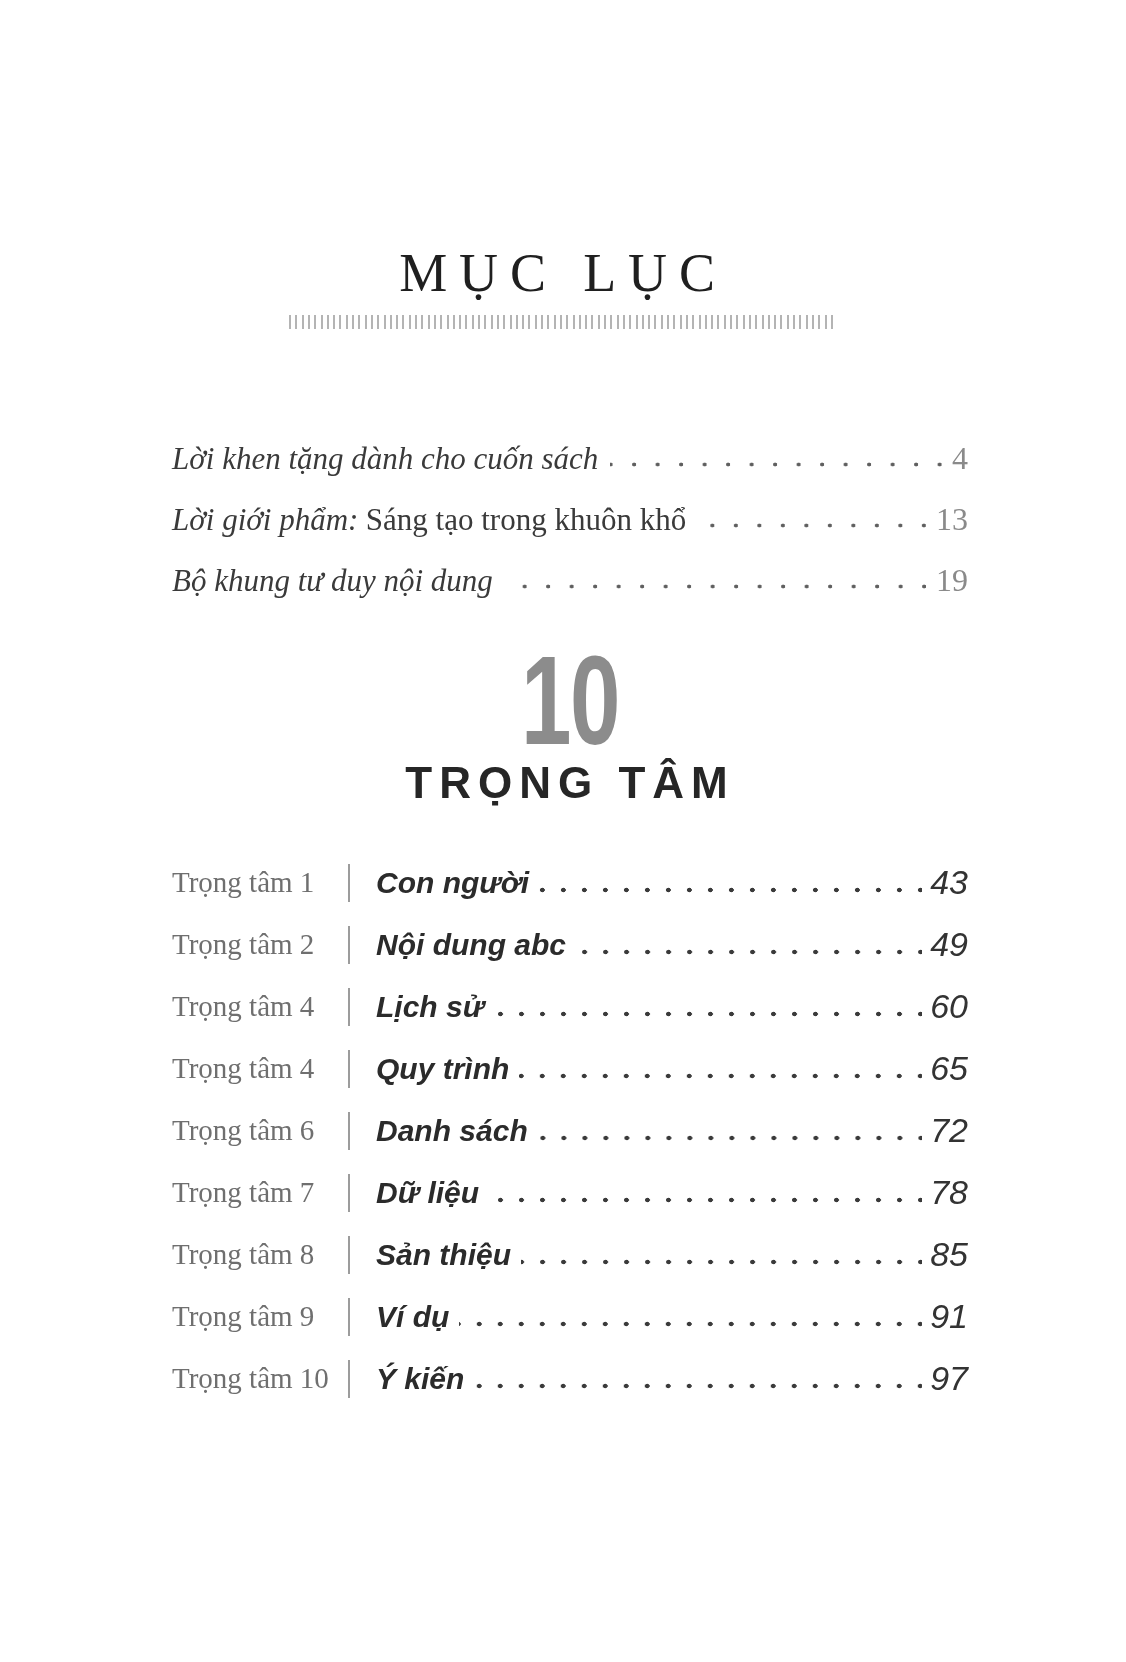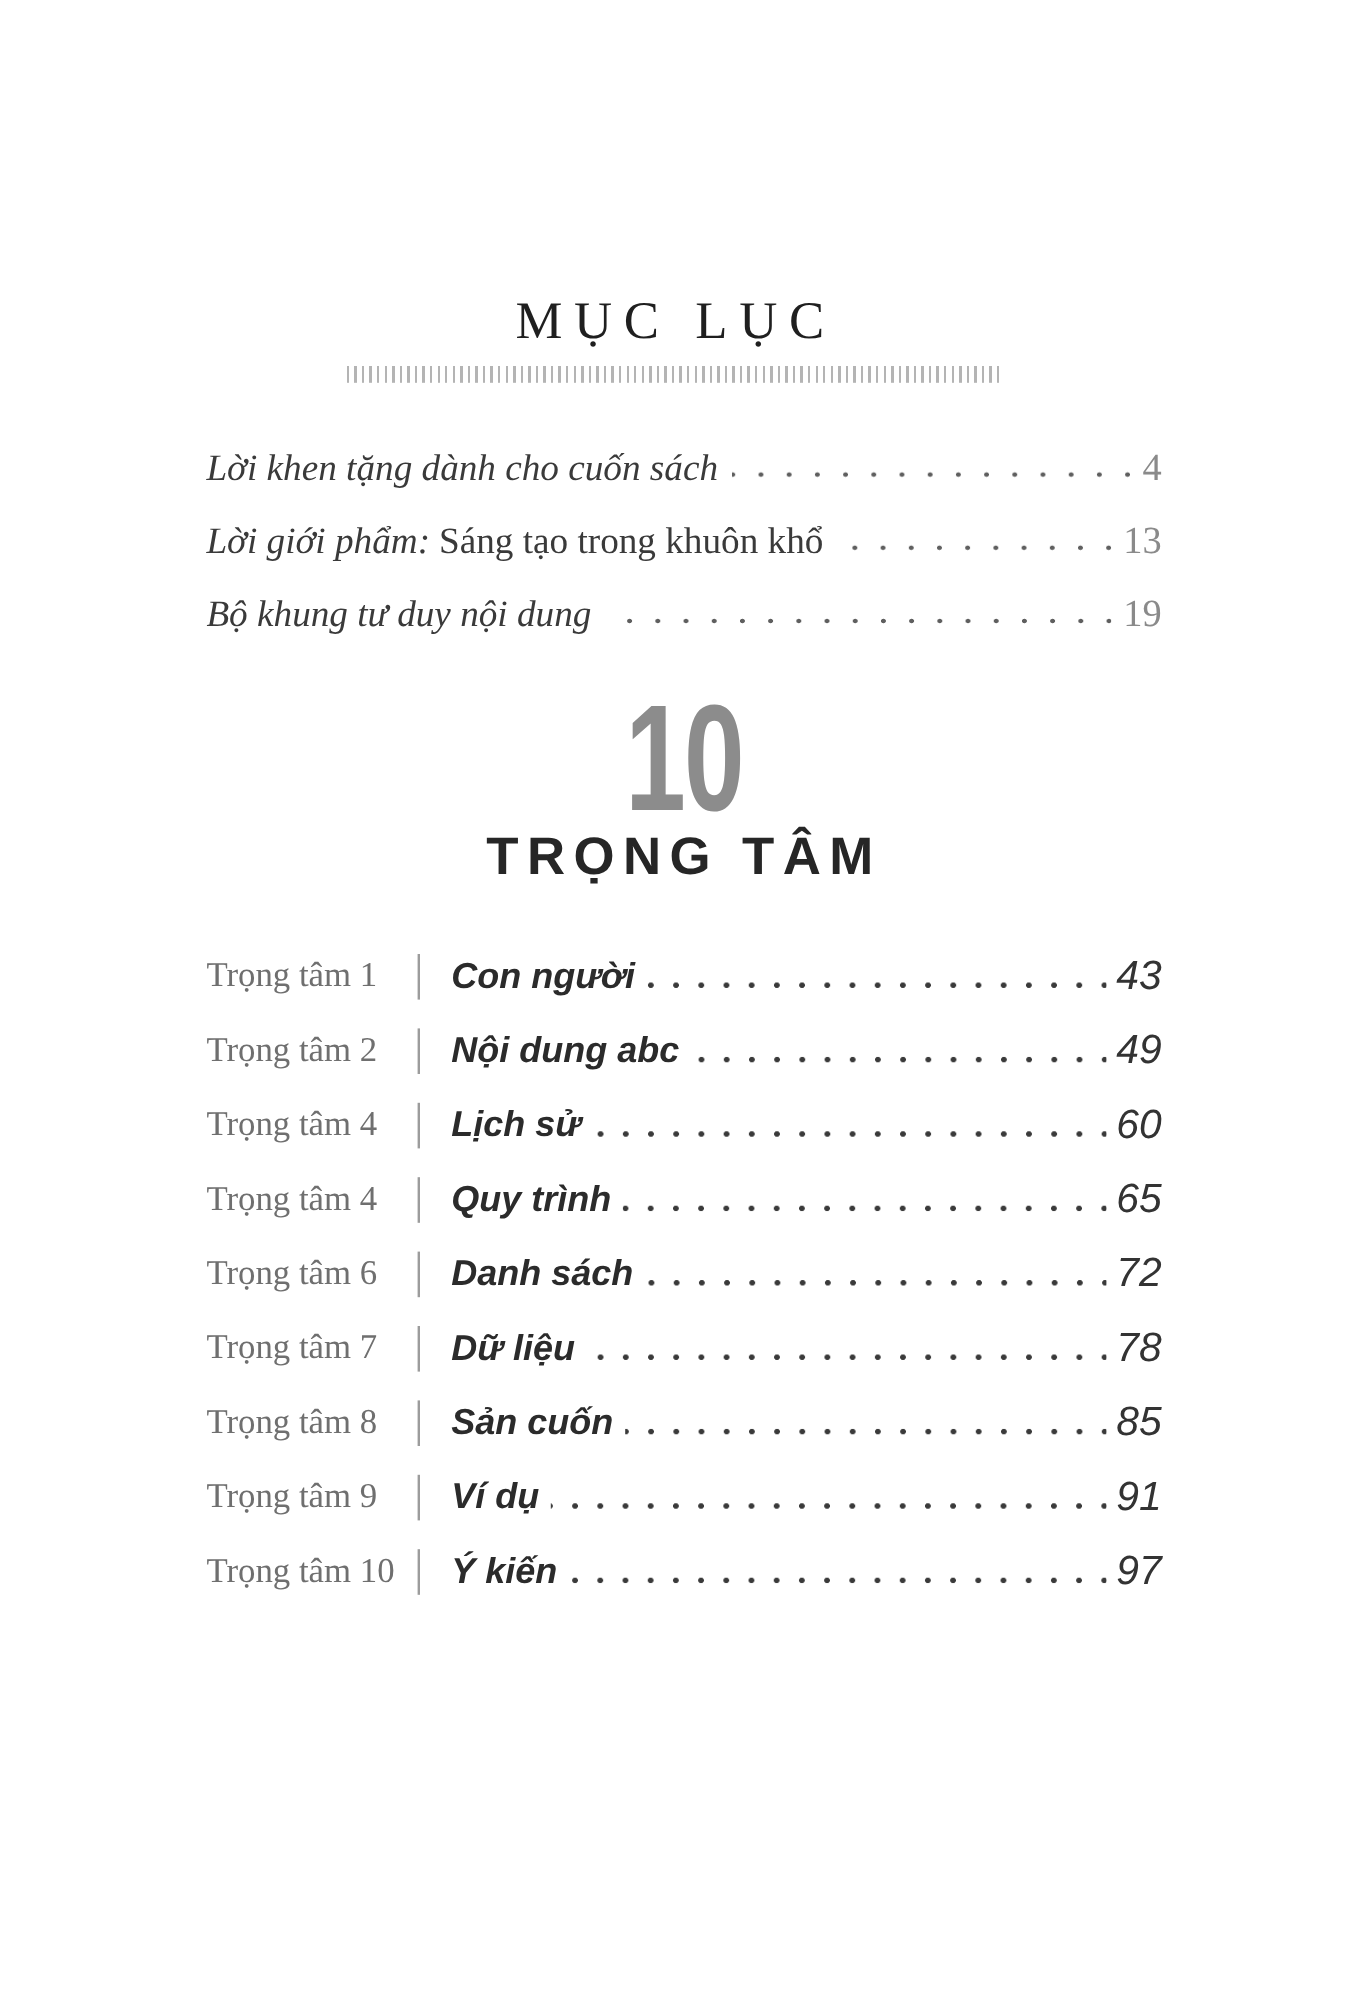--- a/index.html
+++ b/index.html
@@ -13,35 +13,35 @@
     color: #2b2b2b;
   }
   .content { margin-left: 172px; margin-right: 158px; }
 
   
   .header { padding-top: 246px; text-align: center; }
   .page-title {
     margin: 0;
     font-family: "Liberation Serif", "DejaVu Serif", serif;
     font-weight: 400;
-    font-size: 44px;
+    font-size: 54px;
     line-height: 1;
     letter-spacing: 0.22em;
     color: #1f1f1f;
   }
   .barcode {
     width: 548px;
     height: 14px;
     margin: 15px auto 0 auto;
     background-image: repeating-linear-gradient(to right,
       #b4b4b4 0px, #b4b4b4 2px, transparent 2px, transparent 6.3px);
   }
 
   
-  .intro { margin-top: 52px; }
+  .intro { margin-top: 111px; }
   .intro-row {
     display: flex;
     align-items: baseline;
     height: 61px;
     font-size: 31px;
     color: #3a3a3a;
   }
   .intro-title-italic { font-style: italic; white-space: nowrap; }
   .intro-title-regular { white-space: nowrap; }
   .intro-title-regular:not(:empty) { margin-left: 0.24em; }
@@ -219,21 +219,21 @@
         <span class="chapter-label">Trọng tâm 7</span>
         <span class="chapter-sep"></span>
         <span class="chapter-title">Dữ liệu</span>
         <span class="chapter-leader"></span>
         <span class="chapter-page">78</span>
       </div>
 
       <div class="chapter-row">
         <span class="chapter-label">Trọng tâm 8</span>
         <span class="chapter-sep"></span>
-        <span class="chapter-title">Sản cuốn</span>
+        <span class="chapter-title">Sản thiệu</span>
         <span class="chapter-leader"></span>
         <span class="chapter-page">85</span>
       </div>
 
       <div class="chapter-row">
         <span class="chapter-label">Trọng tâm 9</span>
         <span class="chapter-sep"></span>
         <span class="chapter-title">Ví dụ</span>
         <span class="chapter-leader"></span>
         <span class="chapter-page">91</span>

